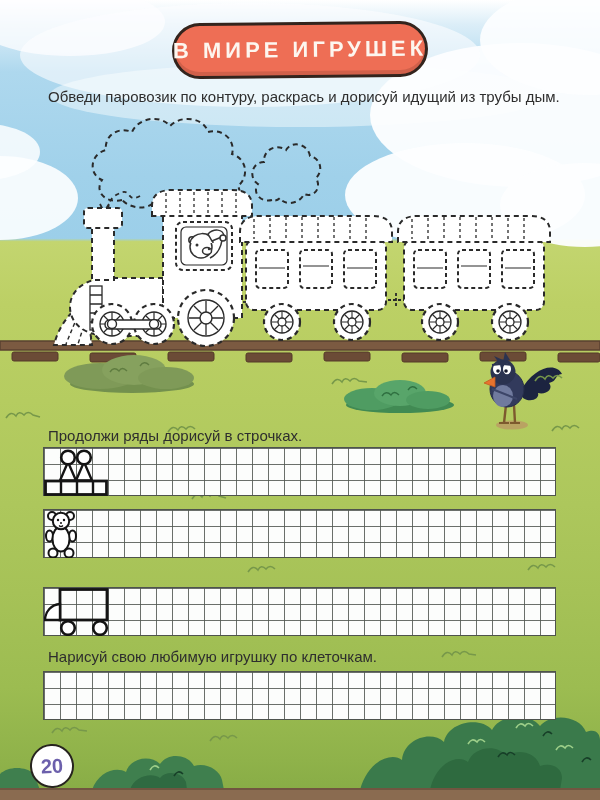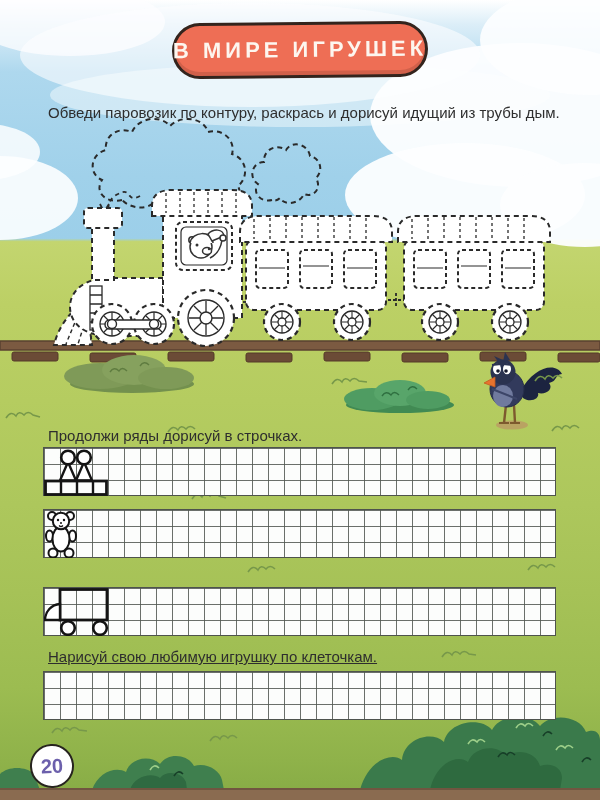--- a/index.html
+++ b/index.html
@@ -20,23 +20,23 @@
   
   .badge{left:172px;top:22px;width:256px;height:56px;border-radius:30px;
     background:var(--c-badge);border:3px solid var(--c-badge-outline);
     display:flex;align-items:center;justify-content:center;
     transform:rotate(-.6deg);
     box-shadow:inset 0 -4px 0 rgba(0,0,0,.12);}
   .badge span{color:var(--c-title);font-weight:800;font-size:22px;
     letter-spacing:4px;white-space:nowrap;}
 
   .instr{color:var(--c-text);font-size:15px;line-height:17px;white-space:nowrap;}
-  #instr-trace{left:48px;top:88px;margin-top:16px;}
+  #instr-trace{left:48px;top:88px;}
   #instr-rows{left:48px;top:427px;}
-  #instr-free{left:48px;top:648px;text-decoration:underline;}
+  #instr-free{left:48px;top:648px;}
 
   
   .grid{left:43px;width:513px;height:49px;background:var(--c-grid-fill);
     border:1.6px solid #4e534d;
     background-image:
       linear-gradient(to right, rgba(80,86,80,.85) 1px, transparent 1px),
       linear-gradient(to bottom, rgba(80,86,80,.85) 1px, transparent 1px);
     background-size:16px 16px;}
   #grid-1{top:447px;} #grid-2{top:509px;} #grid-3{top:587px;} #grid-4{top:671px;}
   .starter{pointer-events:none;}

